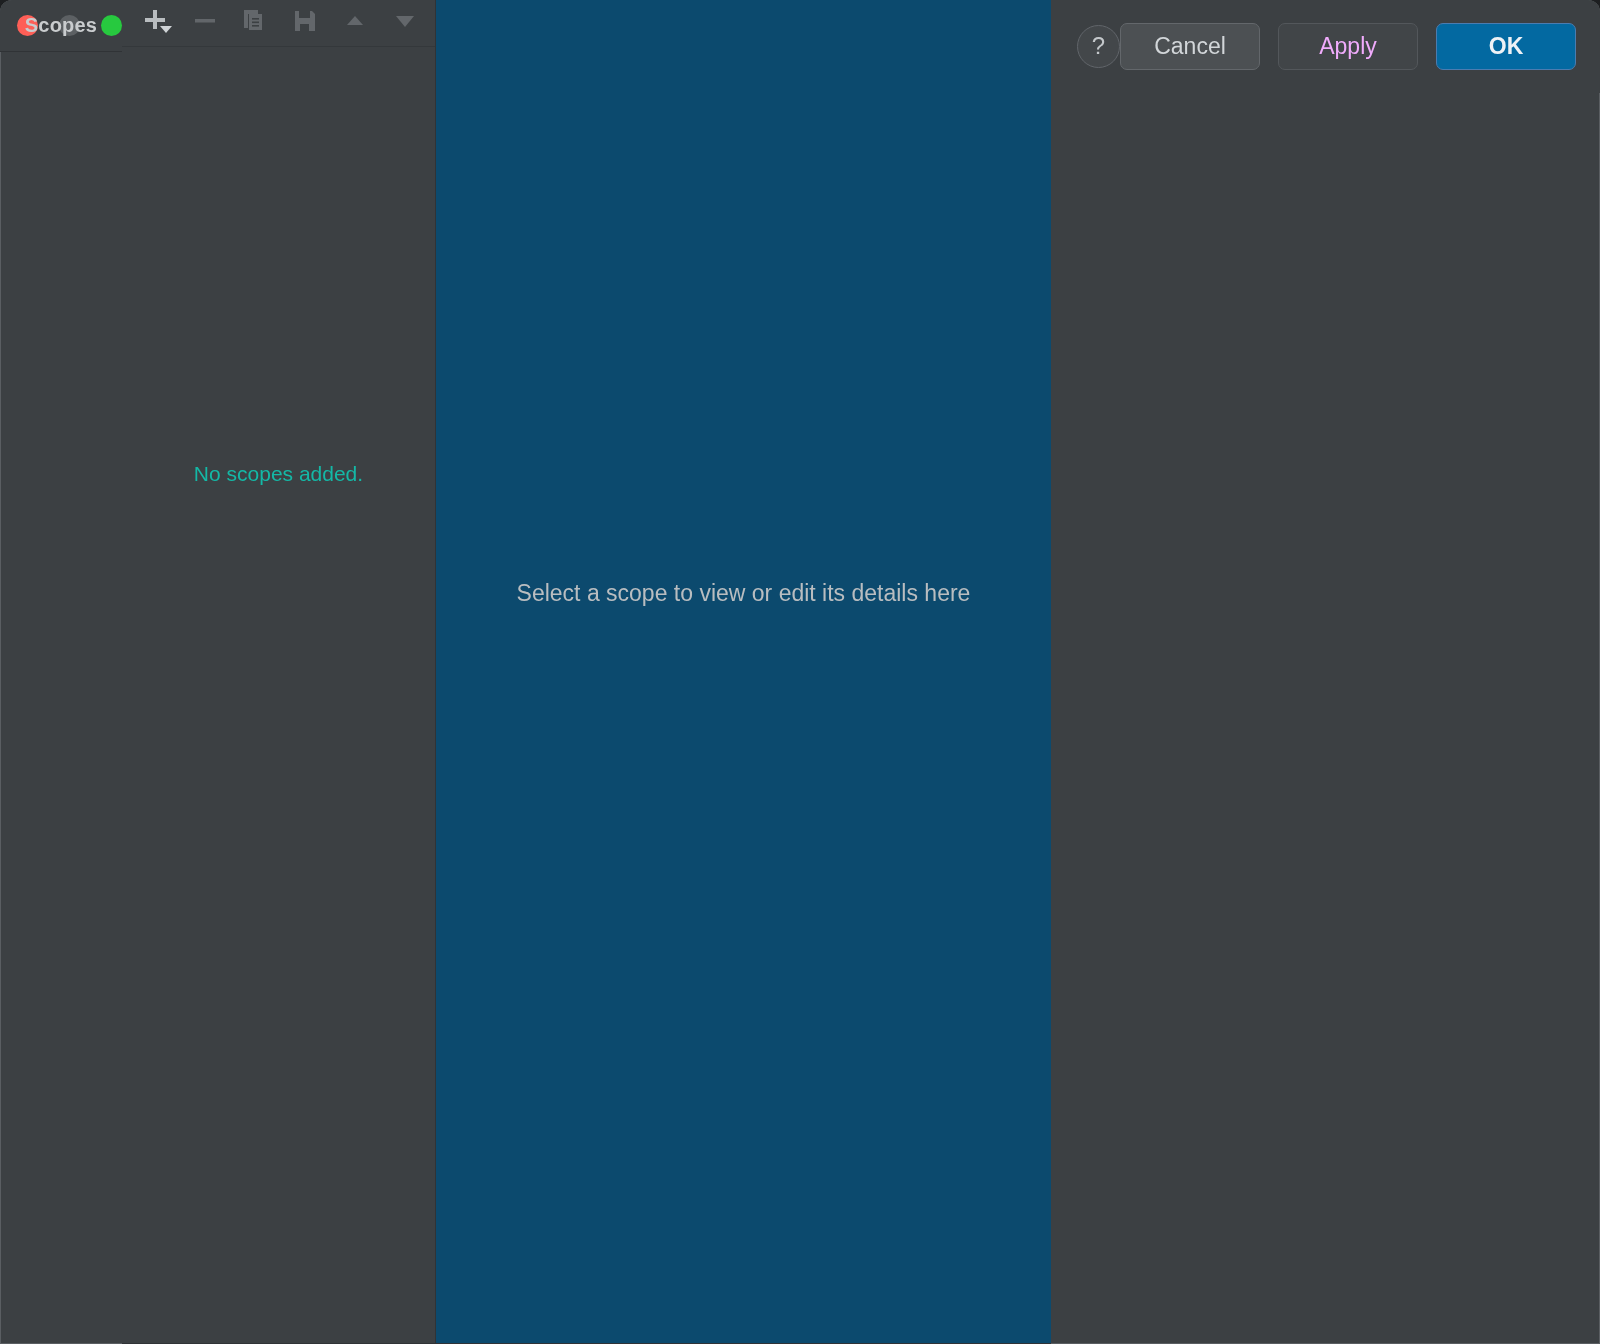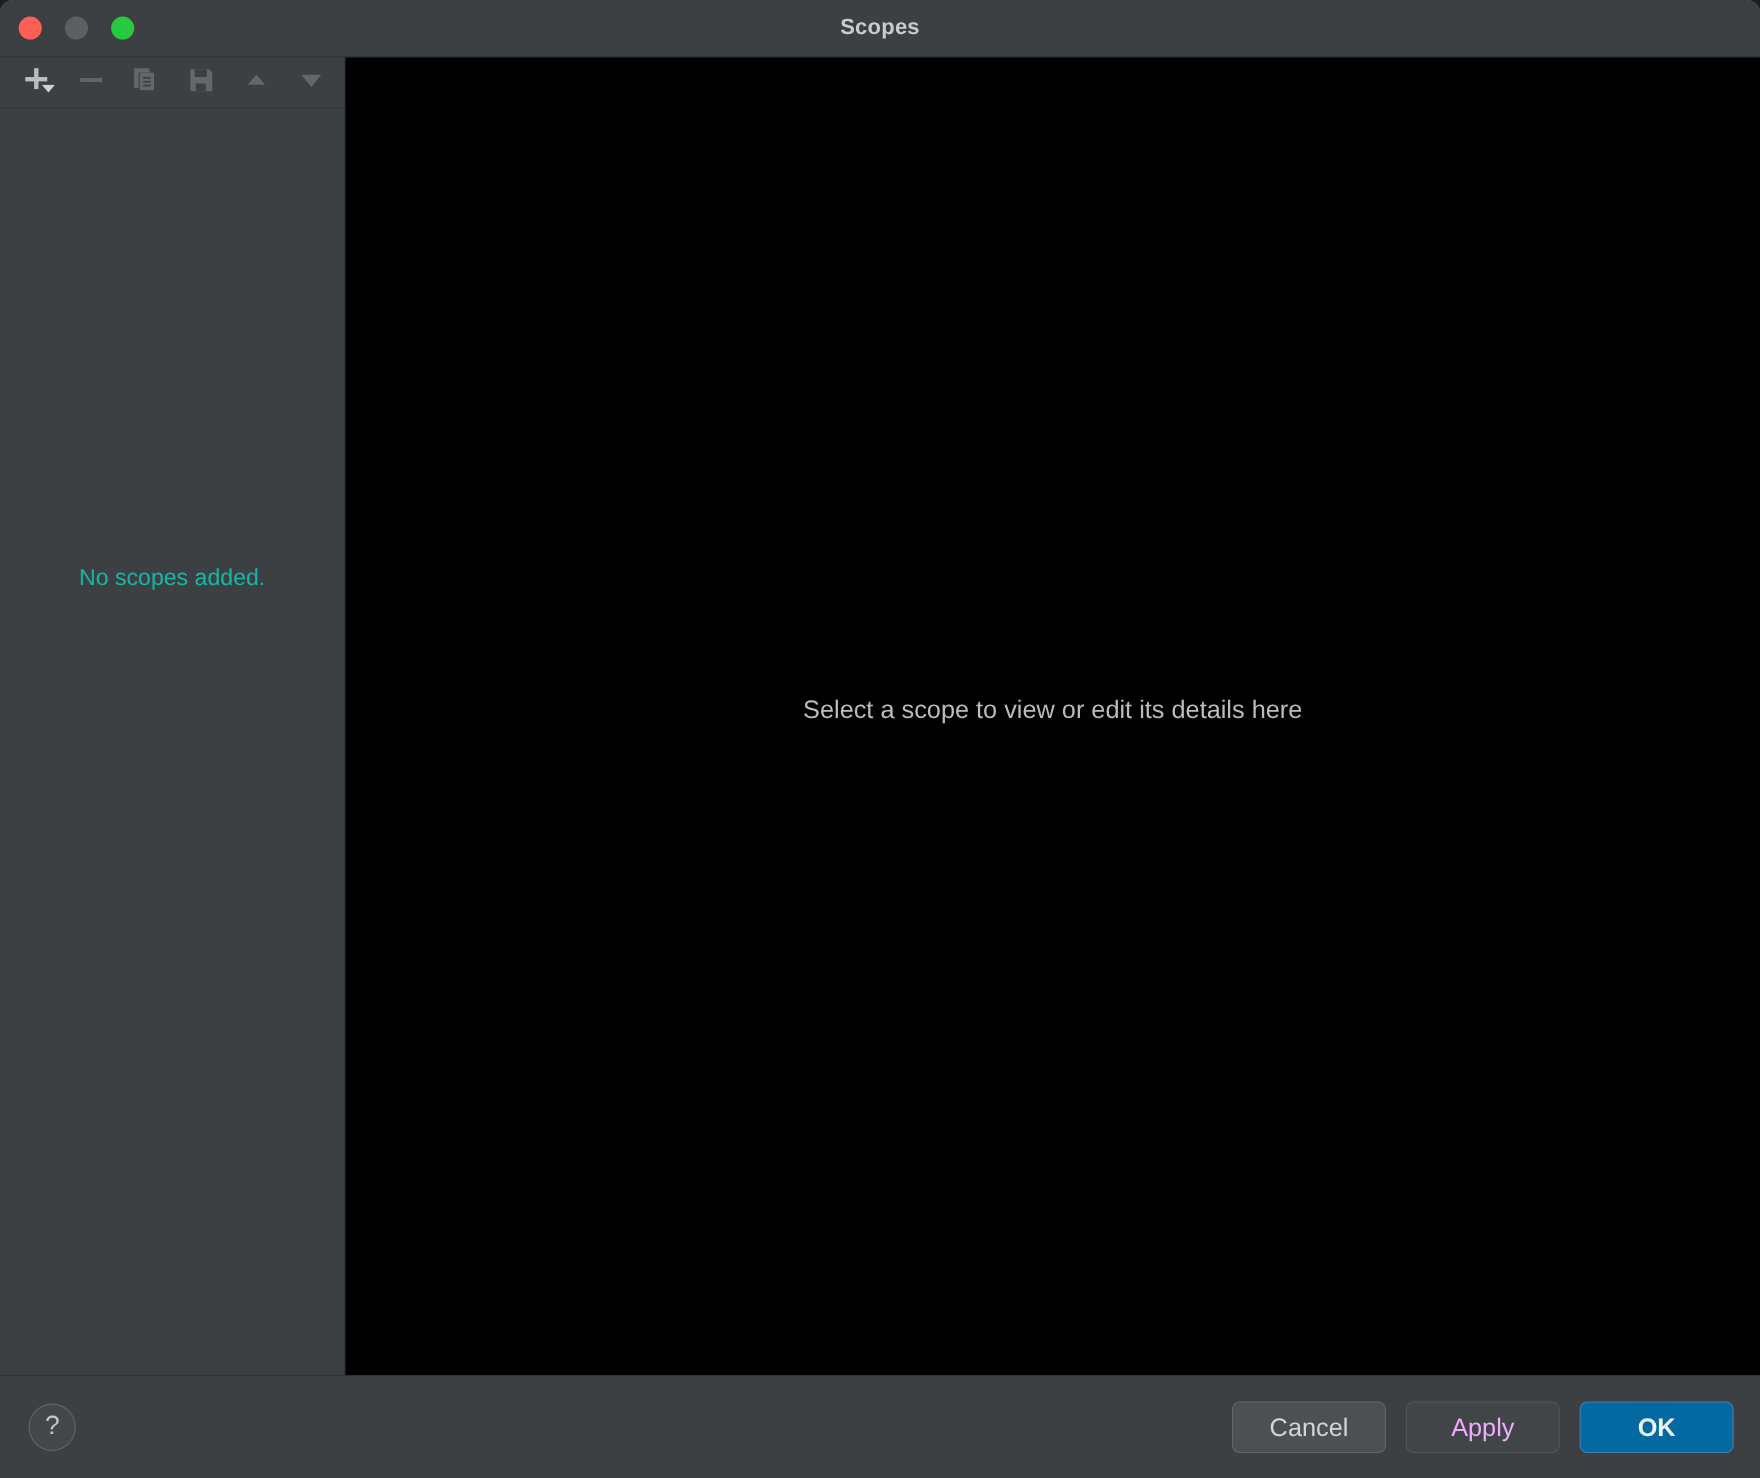--- a/index.html
+++ b/index.html
@@ -15,21 +15,21 @@
   .window {
     position: absolute;
     left: 0; top: 0;
     width: 1600px;
     height: 1344px;
     background: #3c4043;
     border-radius: 12px 12px 0 0;
     box-shadow: inset 0 0 0 1px #5a5e62;
     overflow: hidden;
     display: flex;
-    flex-direction: column;
+    flex-direction: row;
   }
 
   
   .titlebar {
     position: relative;
     height: 51px;
     min-height: 51px;
     background: #3c4043;
     border-bottom: 1px solid #303336;
     display: flex;
@@ -111,21 +111,21 @@
     font-size: 21px;
     color: #14b8a6;
   }
 
   
   .right-panel {
     flex: 1;
     display: flex;
     align-items: flex-start;
     justify-content: center;
-    background: #000000;
+    background: #0c4a6e;
     padding-top: 580px;
   }
   .right-panel-text {
     font-size: 23px;
     color: #b9bdc0;
   }
 
   
   .footer {
     height: 93px;

